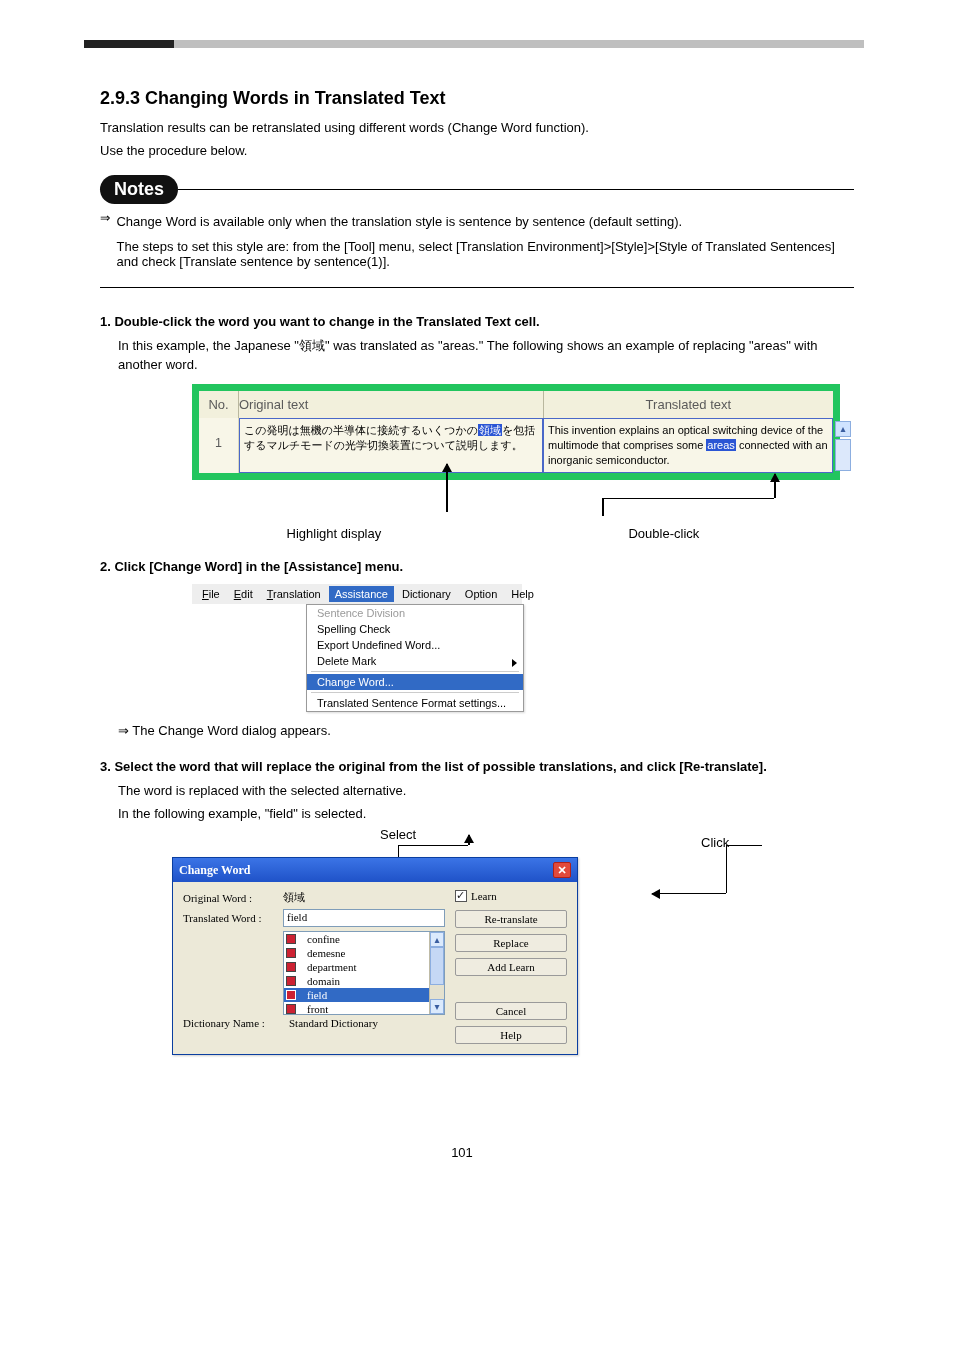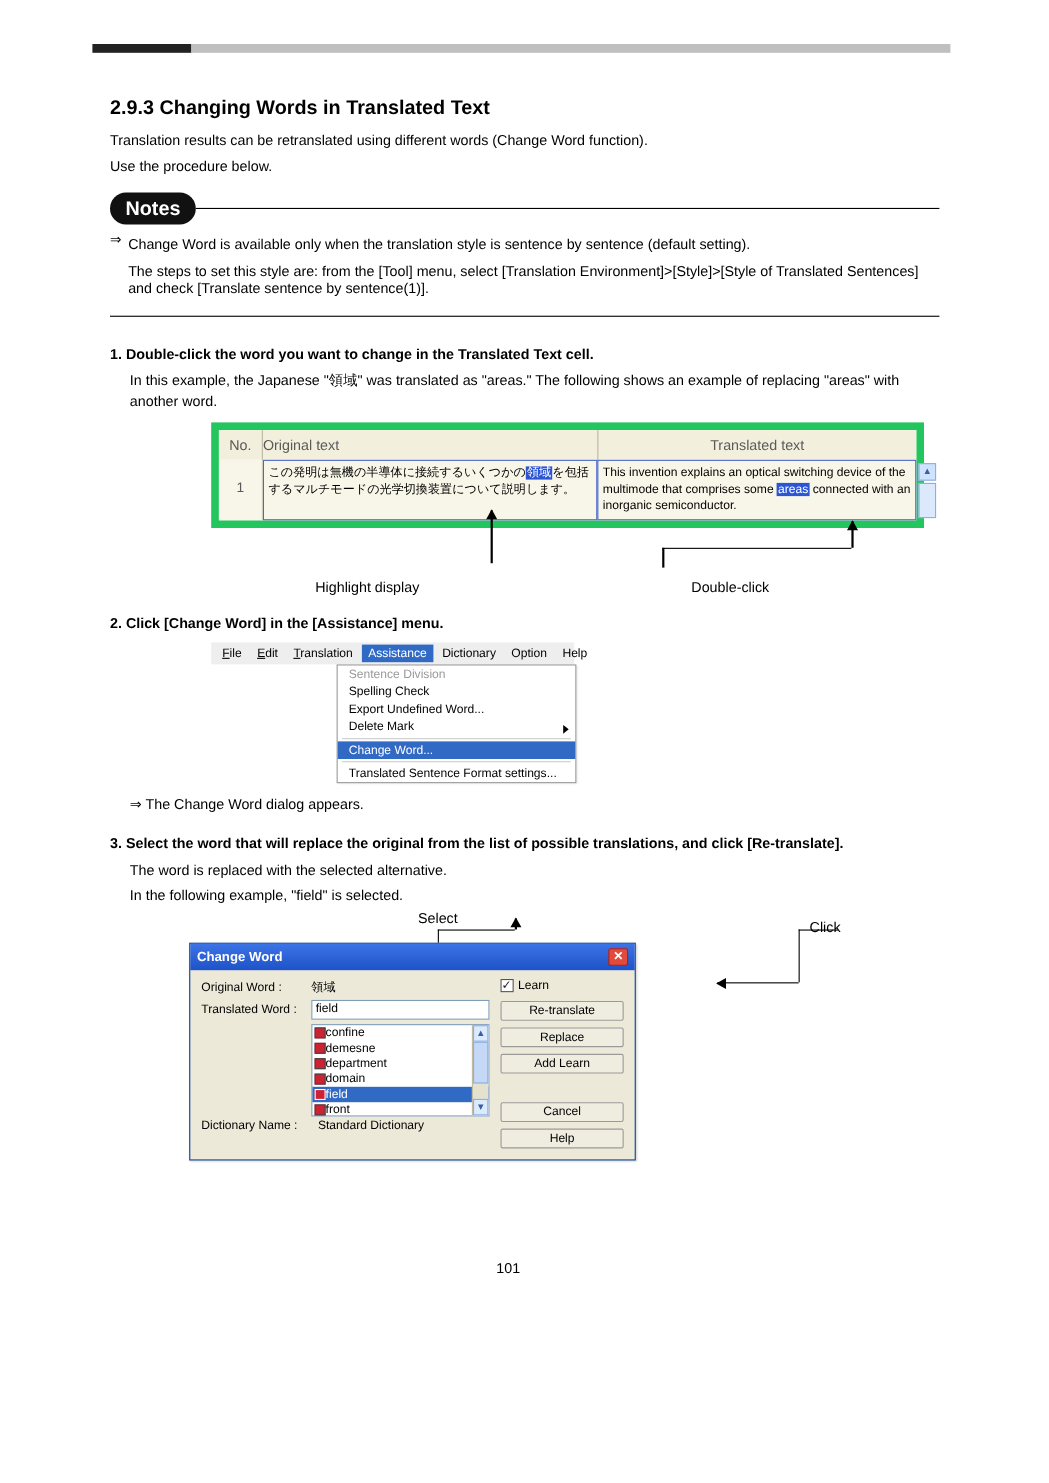--- a/index.html
+++ b/index.html
@@ -45,32 +45,32 @@
   .menubar span u { text-decoration:underline; }
   .menubar .sel { background:#316ac5; color:#fff; }
   .dd { margin-left:114px; border:1px solid #9a9a9a; background:#fff; width:218px; box-shadow:1px 1px 2px rgba(0,0,0,.15); }
   .dd .mi { padding:2px 10px; position:relative; }
   .dd .dis { color:#9a9a9a; }
   .dd .hi { background:#316ac5; color:#fff; }
   .dd .arr:after { content:""; position:absolute; right:6px; top:6px; border-top:4px solid transparent; border-bottom:4px solid transparent; border-left:5px solid #000; }
   .dd .sep2 { height:1px; background:#ccc; margin:2px 4px; }
 
   
-  .dlgwrap { position:relative; width:440px; margin-left:72px; font-family:Liberation Sans, sans-serif; }
+  .dlgwrap { position:relative; width:440px; margin-left:72px; font-family:Liberation Serif, serif; }
   .dlg { width:406px; border:1px solid #0a3ea0; background:#ece9d8; box-shadow:1px 1px 2px rgba(0,0,0,.2); }
   .titlebar { background:linear-gradient(#3b74e6,#1f52c8); color:#fff; font-weight:700; font-size:12px; padding:4px 6px; display:flex; align-items:center; justify-content:space-between; }
   .titlebar .xbtn { width:18px; height:16px; background:#e24a3b; border:1px solid #b02018; color:#fff; font-size:11px; text-align:center; line-height:14px; border-radius:2px; font-weight:700; }
   .dlg-body { display:flex; padding:8px 10px 10px 10px; gap:10px; font-size:11px; color:#000; }
   .lcol { flex:1; }
   .rcol { width:112px; display:flex; flex-direction:column; gap:6px; }
   .row { display:flex; align-items:center; margin-bottom:4px; }
   .rowlab { width:100px; }
   .editbox { flex:1; border:1px solid #7f9db9; background:#fff; height:18px; padding:1px 3px; font-size:11px; }
   .listbox { margin-left:100px; border:1px solid #7f9db9; background:#fff; height:84px; position:relative; }
-  .listbox .li { display:flex; align-items:center; gap:0; padding:0 2px; font-size:11px; height:14px; line-height:14px; }
+  .listbox .li { display:flex; align-items:center; gap:11px; padding:0 2px; font-size:11px; height:14px; line-height:14px; }
   .listbox .li.hi { background:#316ac5; color:#fff; }
   .listbox .sq { width:10px; height:10px; border:1px solid #444; background:#c23; display:inline-block; }
   .listbox .sb { position:absolute; right:0; top:0; bottom:0; width:15px; background:#e4e1cf; border-left:1px solid #bfbba6; }
   .listbox .sb .arw { height:15px; background:#dbeafd; border:1px solid #8caee0; color:#3a5ea0; font-size:10px; text-align:center; line-height:13px; }
   .dictrow { margin-left:0; padding:2px 0 0 0; font-size:11px; display:flex; gap:6px; }
   .btn { background:#efece0; border:1px solid #9a9a9a; border-radius:2px; padding:2px 0; font-size:11px; text-align:center; }
   .chk { display:flex; align-items:center; gap:4px; font-size:11px; margin-bottom:2px; }
   .chk .box { width:12px; height:12px; border:1px solid #555; background:#fff; position:relative; }
   .chk .box:after { content:""; position:absolute; left:1px; top:-1px; font-size:11px; }
   .chk.on .box:after { content:"✓"; color:#222; left:0; top:-2px; }
@@ -172,21 +172,21 @@
   <div class="bold-num">3. Select the word that will replace the original from the list of possible translations, and click [Re-translate].</div>
   <p style="margin-left:18px">The word is replaced with the selected alternative.</p>
   <p style="margin-left:18px">In the following example, "field" is selected.</p>
 
   <div style="position:relative; height:30px; margin-left:72px;">
     <div style="position:absolute; left:208px; top:0;" class="dlgcall">Select</div>
     <div class="la-left la-head-down" style="left:226px; top:18px; height:122px;"></div>
     <div class="la-horiz" style="left:226px; top:18px; width:70px;"></div>
     <div class="aline ahead-up" style="position:absolute;left:296px; top:8px; width:1.5px; height:10px; background:#000;"></div>
 
-    <div style="position:absolute; left:564px; top:8px;" class="dlgcall">Click</div>
+    <div style="position:absolute; left:529px; top:8px;" class="dlgcall">Click</div>
     <div class="la-horiz la-head-left" style="left:480px; top:66px; width:74px;"></div>
     <div class="la-left" style="left:554px; top:18px; height:48px;"></div>
     <div class="la-horiz" style="left:554px; top:18px; width:36px;"></div>
   </div>
 
   <div class="dlgwrap">
     <div class="dlg">
       <div class="titlebar">
         <span>Change Word</span>
         <span class="xbtn">✕</span>

